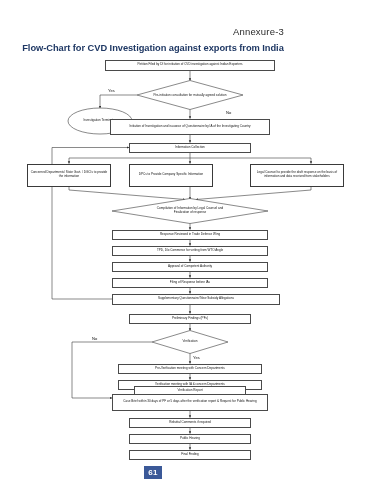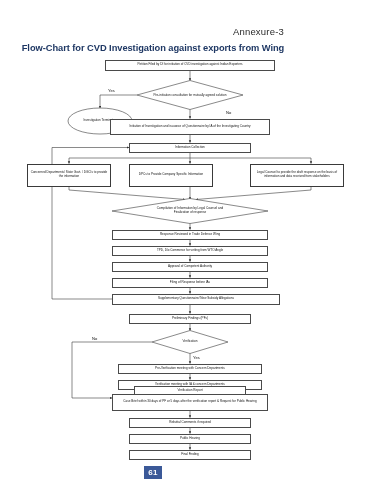--- a/index.html
+++ b/index.html
@@ -110,21 +110,21 @@
     background: transparent;
     letter-spacing: .1px;
   }
 </style>
 </head>
 <body>
 
 <div class="page">
 
   <div class="annexure">Annexure-3</div>
-  <div class="doc-title">Flow-Chart for CVD Investigation against exports from Wing</div>
+  <div class="doc-title">Flow-Chart for CVD Investigation against exports from India</div>
 
   <div class="chart">
     <svg width="380" height="502" viewBox="0 0 380 502">
       <defs>
         <marker id="ar" markerWidth="5" markerHeight="5" refX="3.6" refY="2" orient="auto">
           <path d="M0,0 L4,2 L0,4 z" fill="#2f2f2f"></path>
         </marker>
         <marker id="arl" markerWidth="5" markerHeight="5" refX="3.6" refY="2" orient="auto">
           <path d="M0,0 L4,2 L0,4 z" fill="#2f2f2f"></path>
         </marker>

